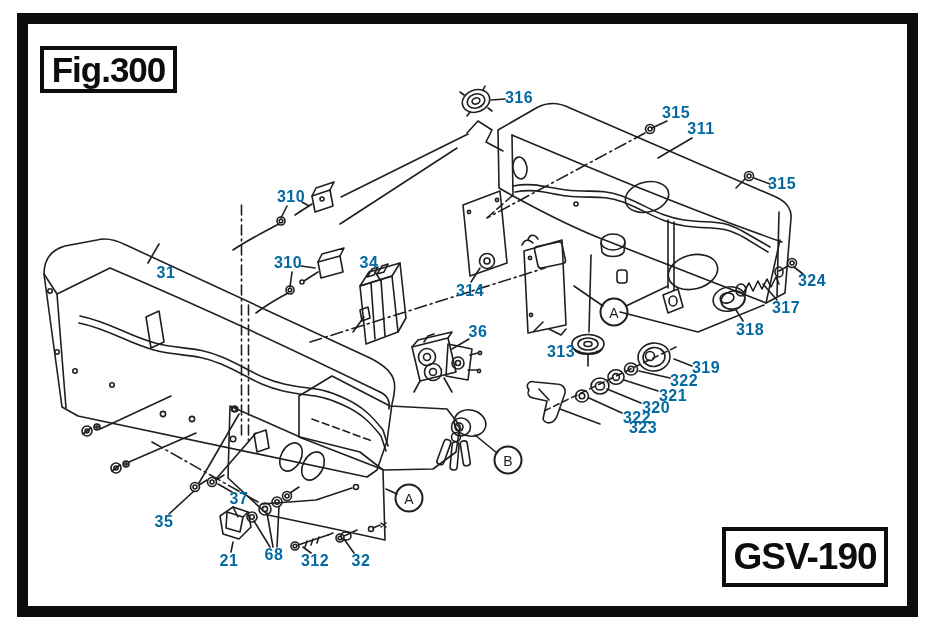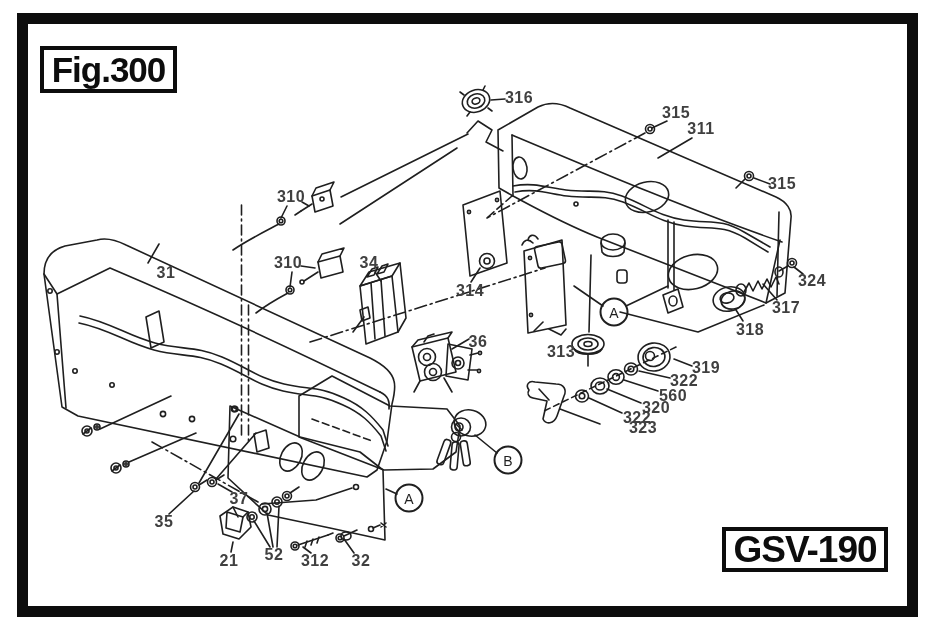--- a/index.html
+++ b/index.html
@@ -12,28 +12,28 @@
   #frame{
     position:absolute; left:17px; top:13px; width:901px; height:604px;
     border:11px solid #0d0d0d; box-sizing:border-box;
   }
   .titlebox{
     position:absolute; box-sizing:border-box; border:4px solid #0d0d0d;
     display:flex; align-items:center; justify-content:center;
     background:var(--paper); color:#0d0d0d; font-weight:700; z-index:5;
   }
   #figbox{ left:40px; top:46px; width:137px; height:47px; font-size:35px; letter-spacing:-1px;}
-  #modelbox{ left:722px; top:527px; width:166px; height:45px; font-size:37px; letter-spacing:-1px;}
+  #modelbox{ left:722px; top:527px; width:166px; height:60px; font-size:37px; letter-spacing:-1px;}
   #art{ position:absolute; left:0; top:0; z-index:1; }
   #art path, #art line, #art polyline, #art polygon, #art circle, #art ellipse, #art rect{
     stroke:var(--ink); fill:none; stroke-width:1.6; stroke-linecap:round; stroke-linejoin:round;
   }
   .callout{
     position:absolute; transform:translate(-50%,-50%); z-index:4;
-    color:#404040; font-weight:700; font-size:16px; letter-spacing:0.5px;
+    color:#0369a1; font-weight:700; font-size:16px; letter-spacing:0.5px;
     white-space:nowrap;
   }
   .marker{
     position:absolute; transform:translate(-50%,-50%); z-index:4;
     width:25px; height:25px; border:2px solid var(--ink); border-radius:50%;
     display:flex; align-items:center; justify-content:center;
     color:var(--ink); font-size:14px; font-weight:400; background:transparent;
   }
 </style>
 </head>
@@ -361,40 +361,40 @@
       <path d="M 397,494 L 386,489"></path>
       <path d="M 497,453 L 475,435"></path>
     </g>
   </svg>
 
   <div id="callouts">
       <div class="callout" style="left: 166px; top: 236px; margin-top: 37px;">31</div>
       <div class="callout" style="left: 291px; top: 197px;">310</div>
       <div class="callout" style="left: 288px; top: 263px;">310</div>
       <div class="callout" style="left: 369px; top: 263px;">34</div>
-      <div class="callout" style="left: 478px; top: 332px; margin-top: 10px;">36</div>
+      <div class="callout" style="left: 478px; top: 332px;">36</div>
       <div class="callout" style="left: 519px; top: 98px;">316</div>
       <div class="callout" style="left: 676px; top: 113px;">315</div>
       <div class="callout" style="left: 701px; top: 129px;">311</div>
       <div class="callout" style="left: 782px; top: 184px;">315</div>
       <div class="callout" style="left: 470px; top: 291px;">314</div>
       <div class="callout" style="left: 521px; top: 352px; margin-left: 40px;">313</div>
       <div class="callout" style="left: 812px; top: 281px;">324</div>
       <div class="callout" style="left: 786px; top: 308px;">317</div>
       <div class="callout" style="left: 750px; top: 330px;">318</div>
       <div class="callout" style="left: 706px; top: 368px;">319</div>
       <div class="callout" style="left: 684px; top: 381px;">322</div>
-      <div class="callout" style="left: 673px; top: 396px;">560</div>
+      <div class="callout" style="left: 673px; top: 396px;">321</div>
       <div class="callout" style="left: 656px; top: 408px;">320</div>
       <div class="callout" style="left: 637px; top: 418px;">322</div>
       <div class="callout" style="left: 615px; top: 428px; margin-left: 28px;">323</div>
       <div class="callout" style="left: 239px; top: 499px;">37</div>
       <div class="callout" style="left: 164px; top: 522px;">35</div>
       <div class="callout" style="left: 229px; top: 561px;">21</div>
-      <div class="callout" style="left: 274px; top: 555px;">52</div>
+      <div class="callout" style="left: 274px; top: 555px;">68</div>
       <div class="callout" style="left: 315px; top: 561px;">312</div>
       <div class="callout" style="left: 361px; top: 561px;">32</div>
     </div>
   <div id="markers">
       <div class="marker" style="left: 614px; top: 312px;">A</div>
       <div class="marker" style="left: 409px; top: 498px;">A</div>
       <div class="marker" style="left: 508px; top: 460px;">B</div>
     </div>
 </div>
 

